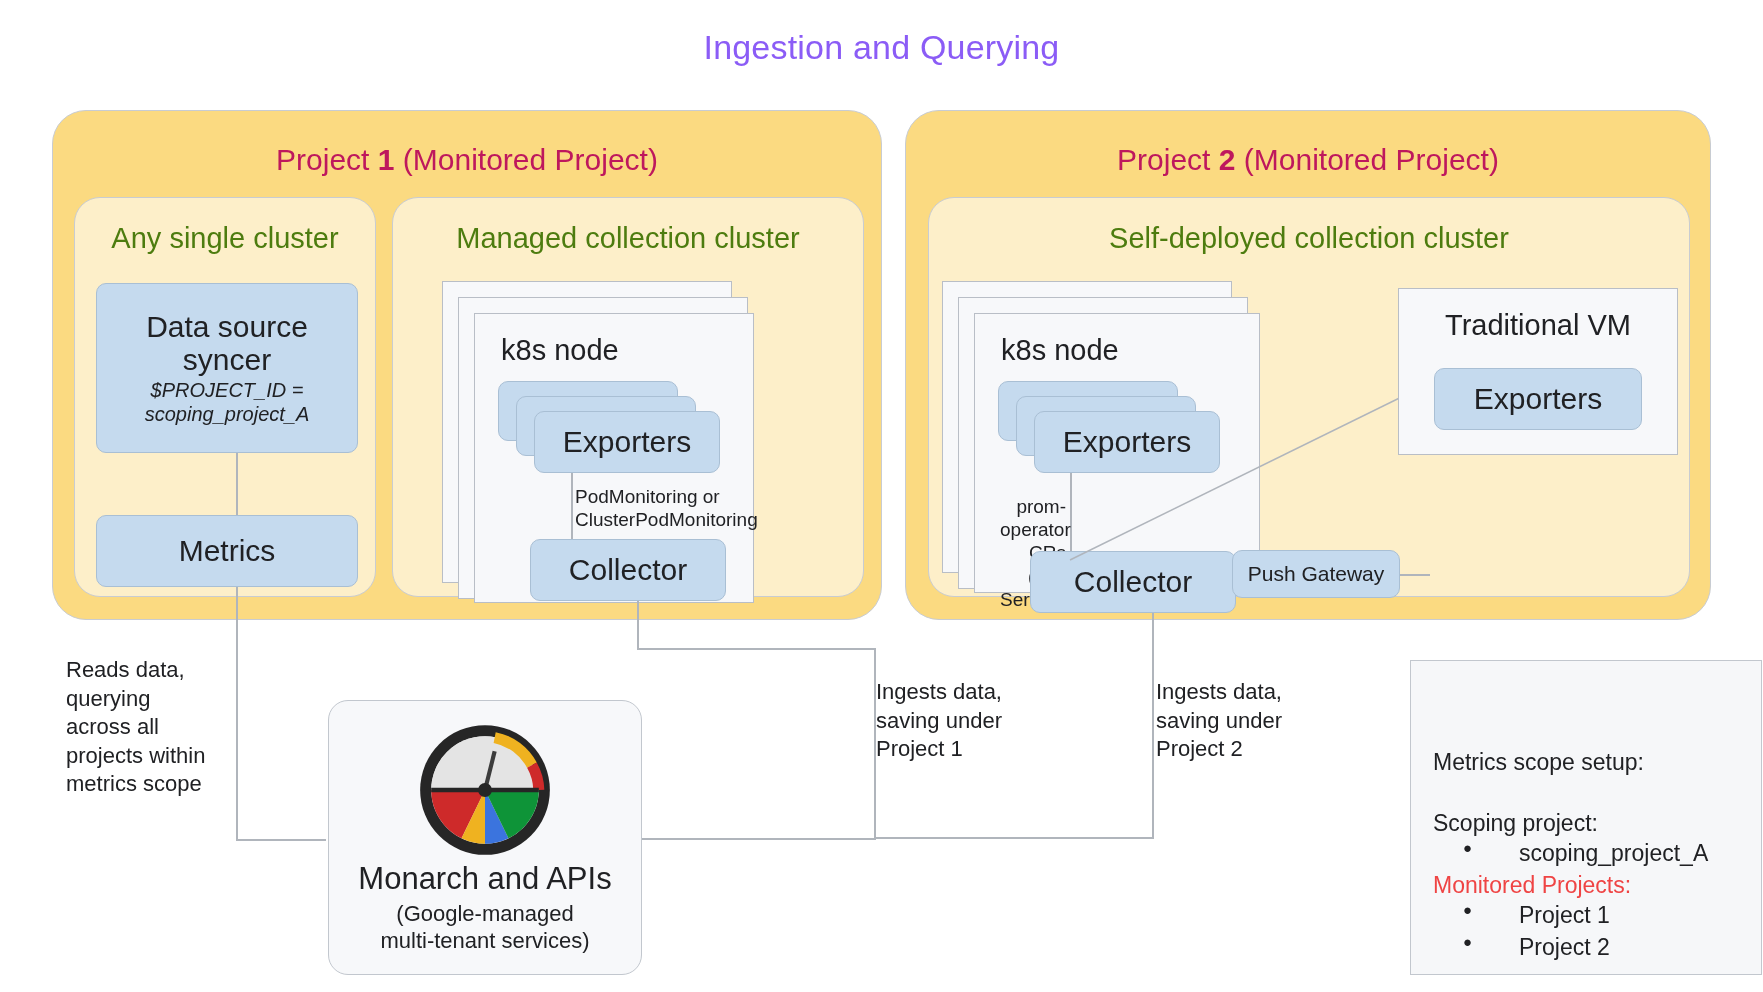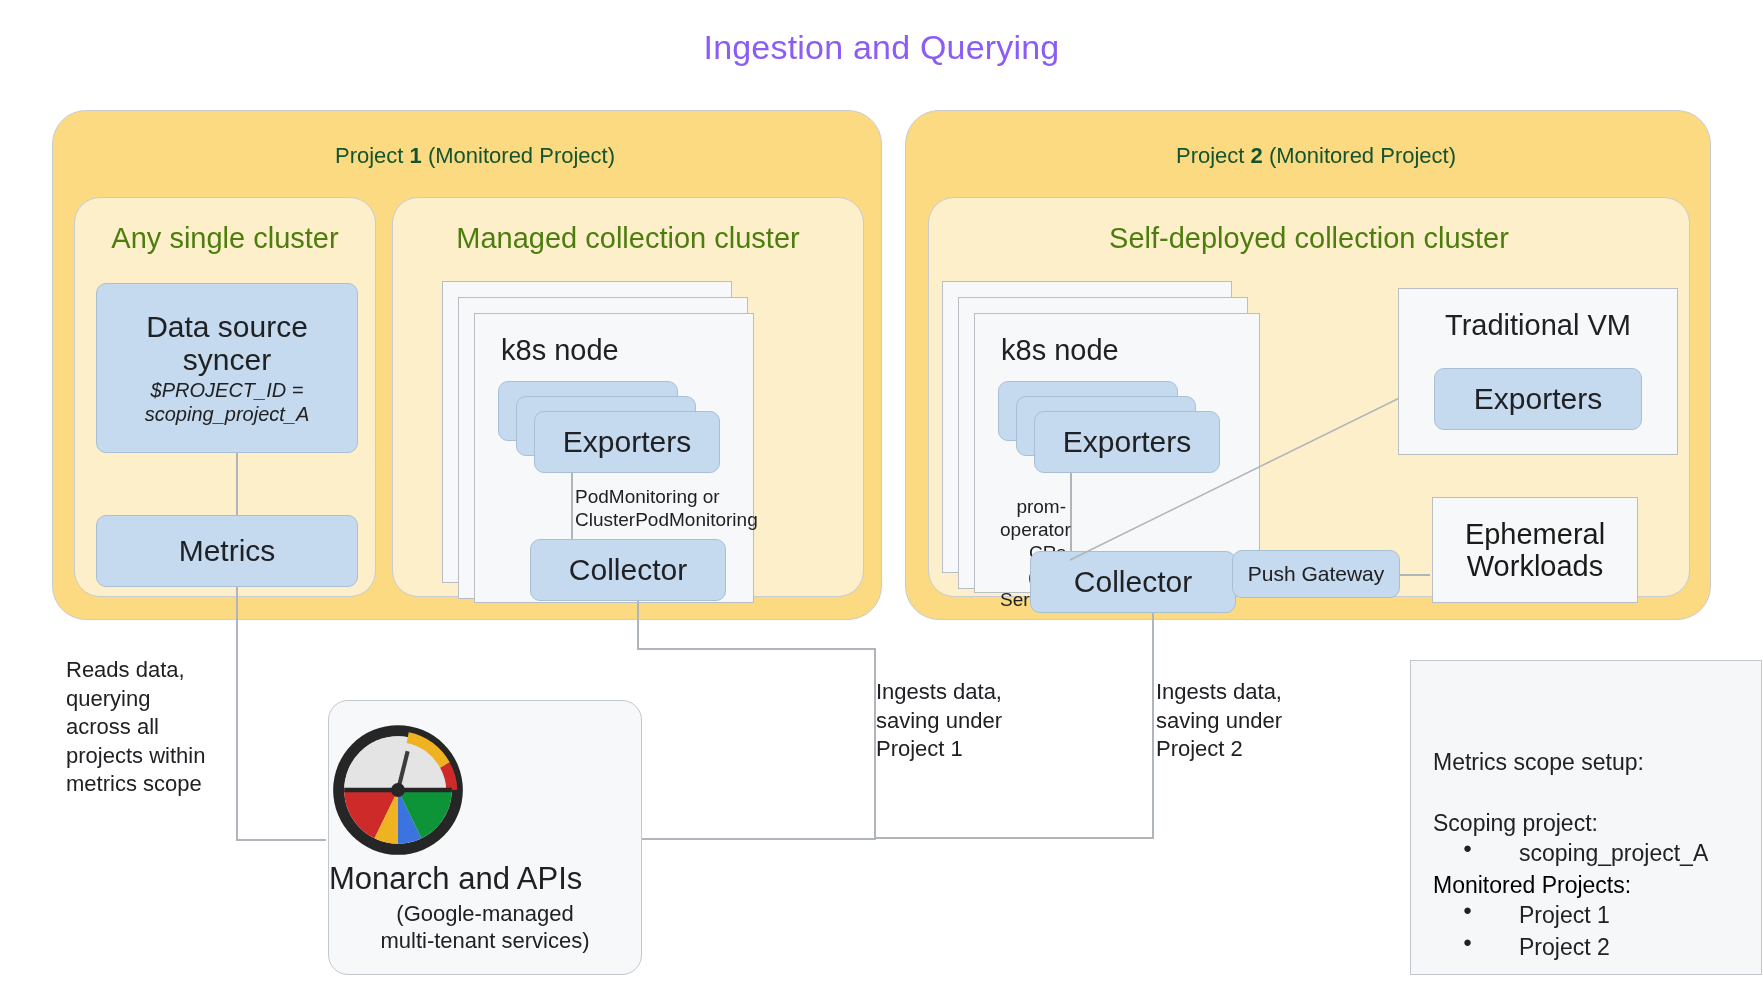--- a/index.html
+++ b/index.html
@@ -16,21 +16,21 @@
     left:0;top:28px;width:1763px;text-align:center;
     font-size:34px;letter-spacing:.2px;color:#8b5cf6;
   }
 
   
   .project{
     background:#FBDA81;border:1px solid #C8CCD2;border-radius:34px;
   }
   .project-title{
     position:absolute;left:0;top:32px;width:100%;text-align:center;
-    font-size:22px;color:#14532d;padding-left:8px;
+    font-size:30px;color:#be185d;
   }
   .project-title b{font-weight:bold;}
 
   
   .cluster{
     background:#FDEFC9;border:1px solid #C8CCD2;border-radius:26px;
   }
   .cluster-title{
     position:absolute;left:0;top:24px;width:100%;text-align:center;
     font-size:29px;color:#4d7c0f;
@@ -70,33 +70,33 @@
 
   
   .note{
     position:absolute;font-size:22px;line-height:1.3;color:#202124;
     white-space:pre-line;
   }
 
   
   .monarch{
     background:#F7F8FA;border:1px solid #C2C7CE;border-radius:20px;
-    display:flex;flex-direction:column;
+    display:flex;flex-direction:column;align-items:center;
   }
   .monarch .mlabel{font-size:31px;color:#202124;margin-top:2px;}
   .monarch .msub{font-size:22px;line-height:1.22;text-align:center;color:#202124;white-space:pre-line;margin-top:4px;}
 
   
   .legend{
     background:#F6F7F9;border:1px solid #C2C7CE;
     padding:88px 0 0 0;
   }
   .legend .lgtitle{font-size:23px;color:#202124;margin-left:22px;}
   .legend .lgh{font-size:23px;color:#202124;margin-left:22px;margin-top:34px;}
-  .legend .lgh2{font-size:23px;color:#000000;margin-left:22px;margin-top:2px;}
+  .legend .lgh2{font-size:23px;color:#ef4444;margin-left:22px;margin-top:2px;}
   .legend ul{list-style:none;margin:0;padding:0;}
   .legend li{font-size:23px;color:#202124;margin-left:52px;position:relative;padding-left:56px;line-height:1.42;}
   .legend li:before{content:"\25CF";position:absolute;left:0;top:0;font-size:15px;}
 </style>
 </head>
 <body>
 
 <div class="canvas">
 
   <div class="abs title">Ingestion and Querying</div>
@@ -187,24 +187,20 @@
 
   <div class="abs ln lnh" style="left:1400px;top:574px;width:30px;"></div>
 
   <div class="abs card" style="left:1398px;top:288px;width:280px;height:167px;">
     <div class="card-title center">Traditional VM</div>
   </div>
   <div class="abs blue" style="left:1434px;top:368px;width:208px;height:62px;">
     <div class="main">Exporters</div>
   </div>
 
-  <div class="abs card" style="left:1432px;top:497px;width:206px;height:106px;display:flex;align-items:center;justify-content:center;">
-    <div style="font-size:29px;line-height:1.12;text-align:center;white-space:pre-line;">Ephemeral
-Workloads</div>
-  </div>
 
   <div class="abs ln lnv" style="left:236px;top:587px;height:253px;"></div>
   <div class="abs ln lnh" style="left:236px;top:839px;width:90px;"></div>
 
   <div class="abs ln lnv" style="left:637px;top:601px;height:48px;"></div>
   <div class="abs ln lnh" style="left:637px;top:648px;width:238px;"></div>
   <div class="abs ln lnv" style="left:874px;top:648px;height:190px;"></div>
   <div class="abs ln lnh" style="left:640px;top:838px;width:236px;"></div>
 
   <div class="abs ln lnv" style="left:1152px;top:613px;height:225px;"></div>

